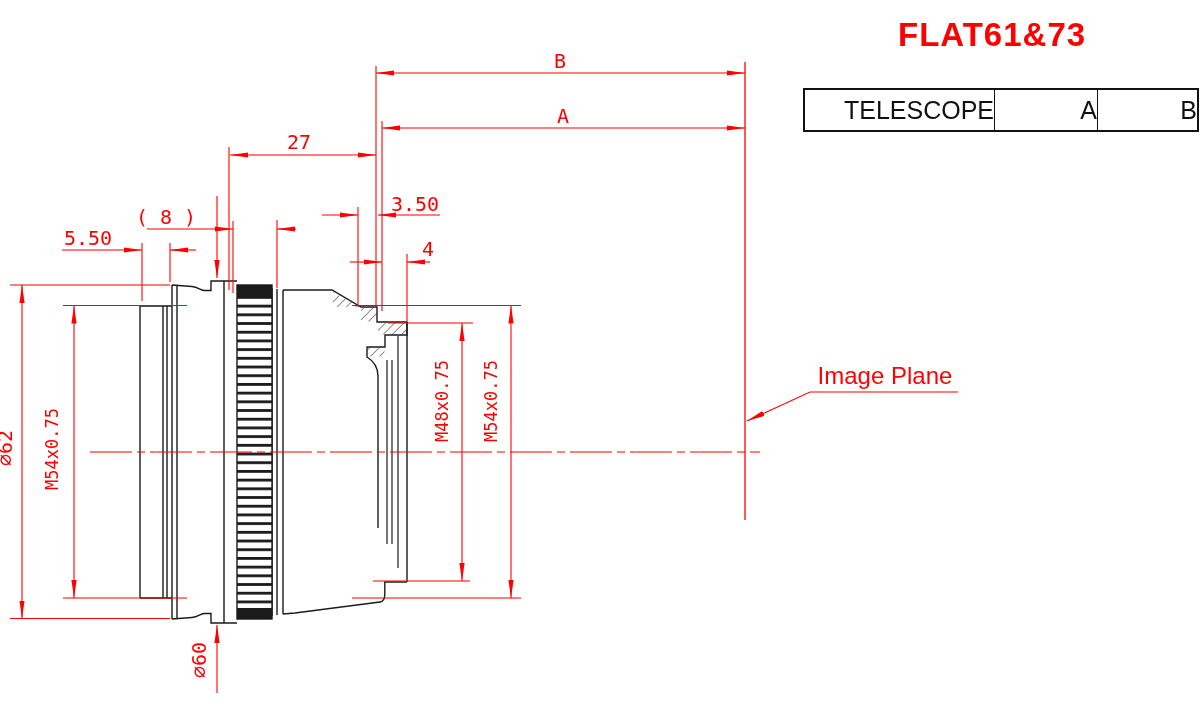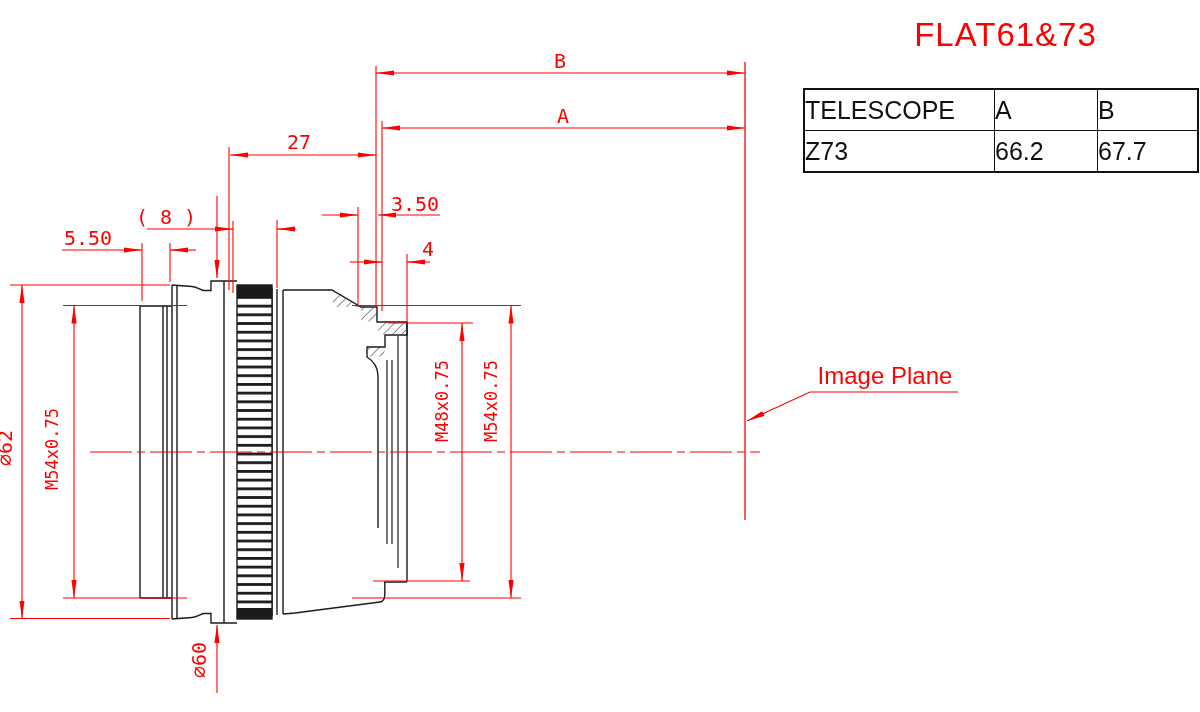--- a/index.html
+++ b/index.html
@@ -1,22 +1,22 @@
 <!DOCTYPE html>
 <html><head>
 <meta charset="utf-8">
 <style>
   html,body{margin:0;padding:0;background:#fff;}
   .stage{position:relative;width:1200px;height:712px;background:#ffffff;overflow:hidden;
          font-family:"Liberation Sans",sans-serif;}
-  .title{position:absolute;left:898px;top:16px;width:215px;text-align:center;
-         font-size:33px;font-weight:400;color:#ff0000;letter-spacing:1px;white-space:nowrap;}
+  .title{position:absolute;left:898px;top:16px;width:215px;
+         font-size:33px;font-weight:700;color:#ff0000;letter-spacing:1px;white-space:nowrap;}
   table.spec{position:absolute;left:803px;top:88px;border-collapse:collapse;table-layout:fixed;
          background:#fff;color:#111;}
-  table.spec td{border:1.6px solid #111;text-align:left;vertical-align:middle;
+  table.spec td{border:1.6px solid #111;text-align:right;vertical-align:middle;
          font-size:25px;height:40px;padding:0;}
   table.spec tr td:first-child{width:189px;}
   table.spec tr td:nth-child(2){width:102px;}
   table.spec tr td:nth-child(3){width:99px;}
   table.spec{border:2px solid #111;}
   svg{position:absolute;left:0;top:0;}
   svg text{font-family:"DejaVu Sans Mono",monospace;fill:#ff0000;}
   .dimtxt{font-size:20px;}
   .dimtxt-sm{font-size:17px;}
   .iptxt{font-family:"Liberation Sans",sans-serif;font-size:24px;}
@@ -173,21 +173,16 @@
 
   <div class="title">FLAT61&amp;73</div>
 
   <table class="spec">
     <tbody>
       <tr>
         <td>TELESCOPE</td>
         <td>A</td>
         <td>B</td>
       </tr>
-      <tr>
-        <td>Z73</td>
-        <td>66.2</td>
-        <td>67.7</td>
-      </tr>
     </tbody>
   </table>
 
 </div>
 
 </body></html>

